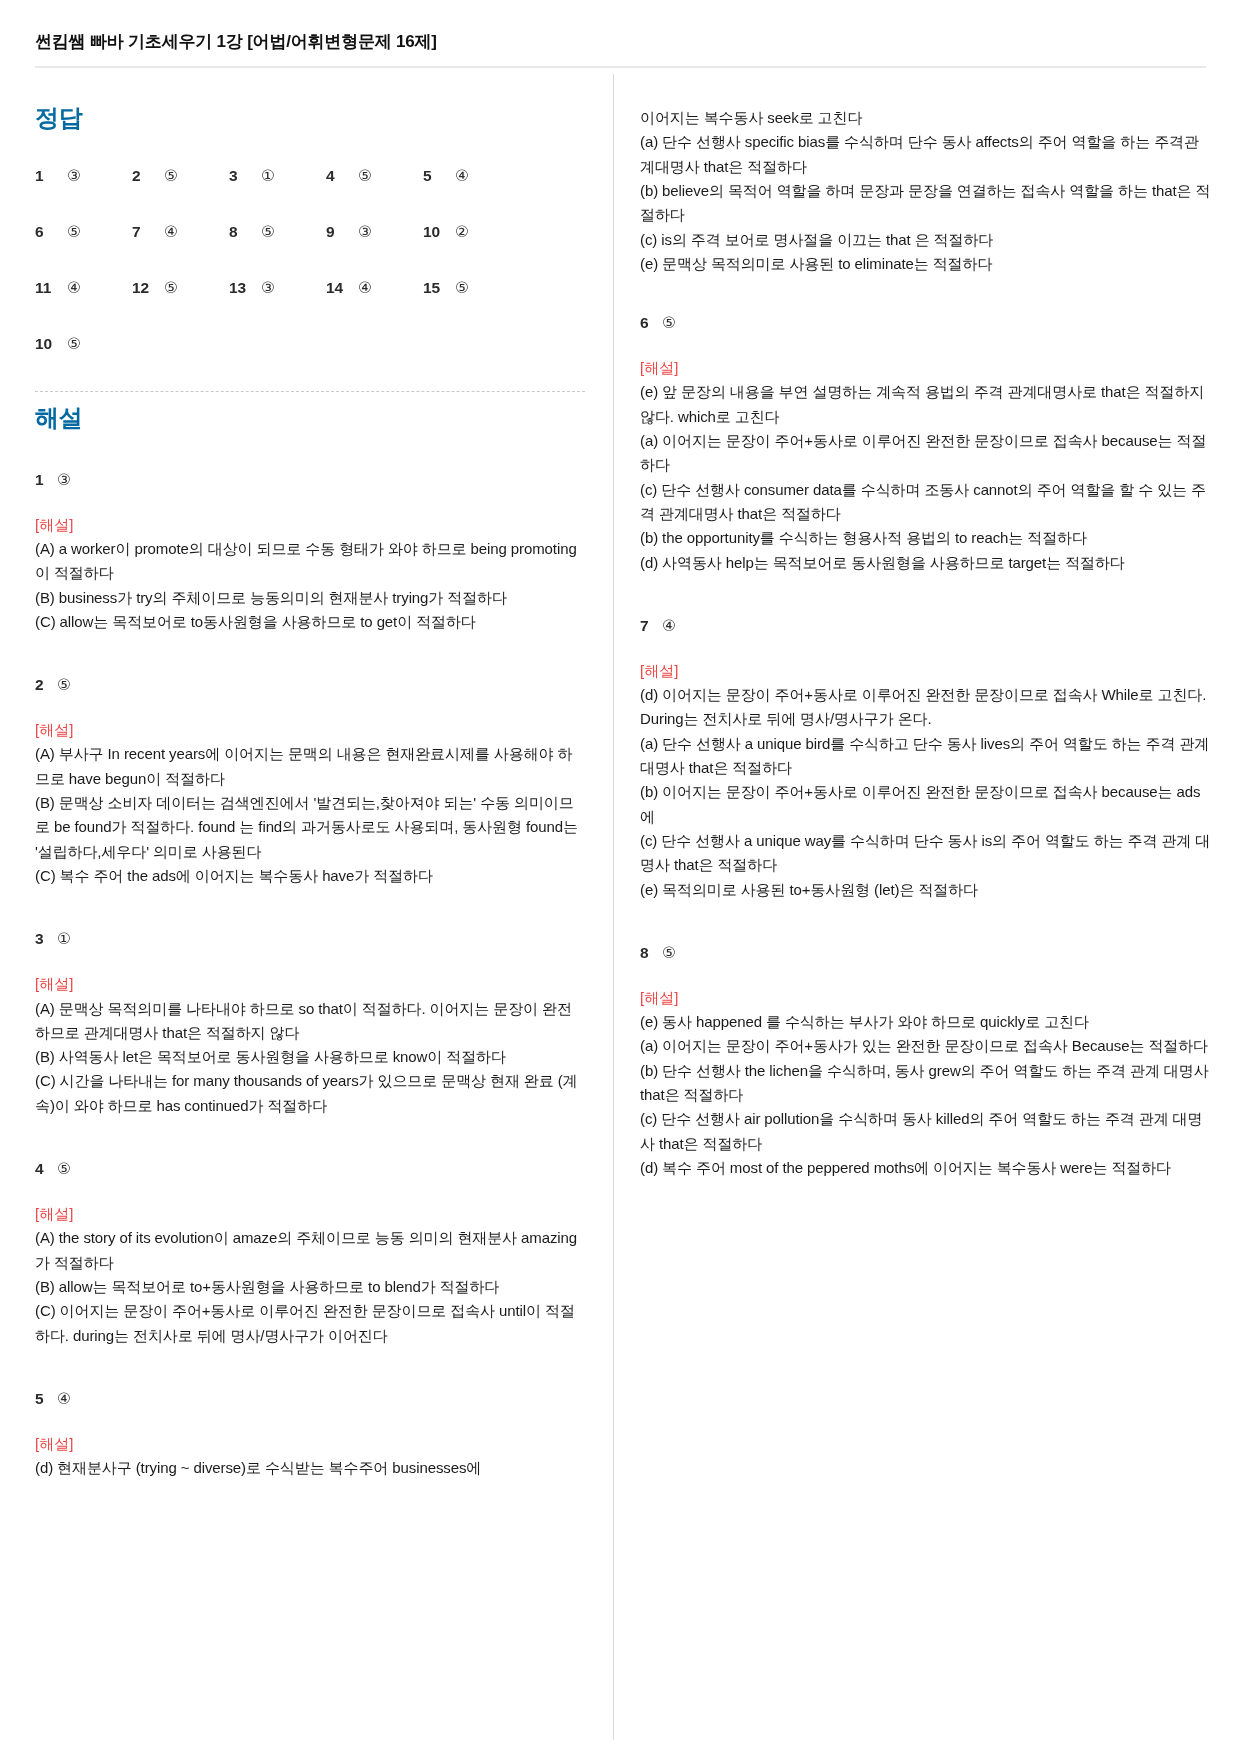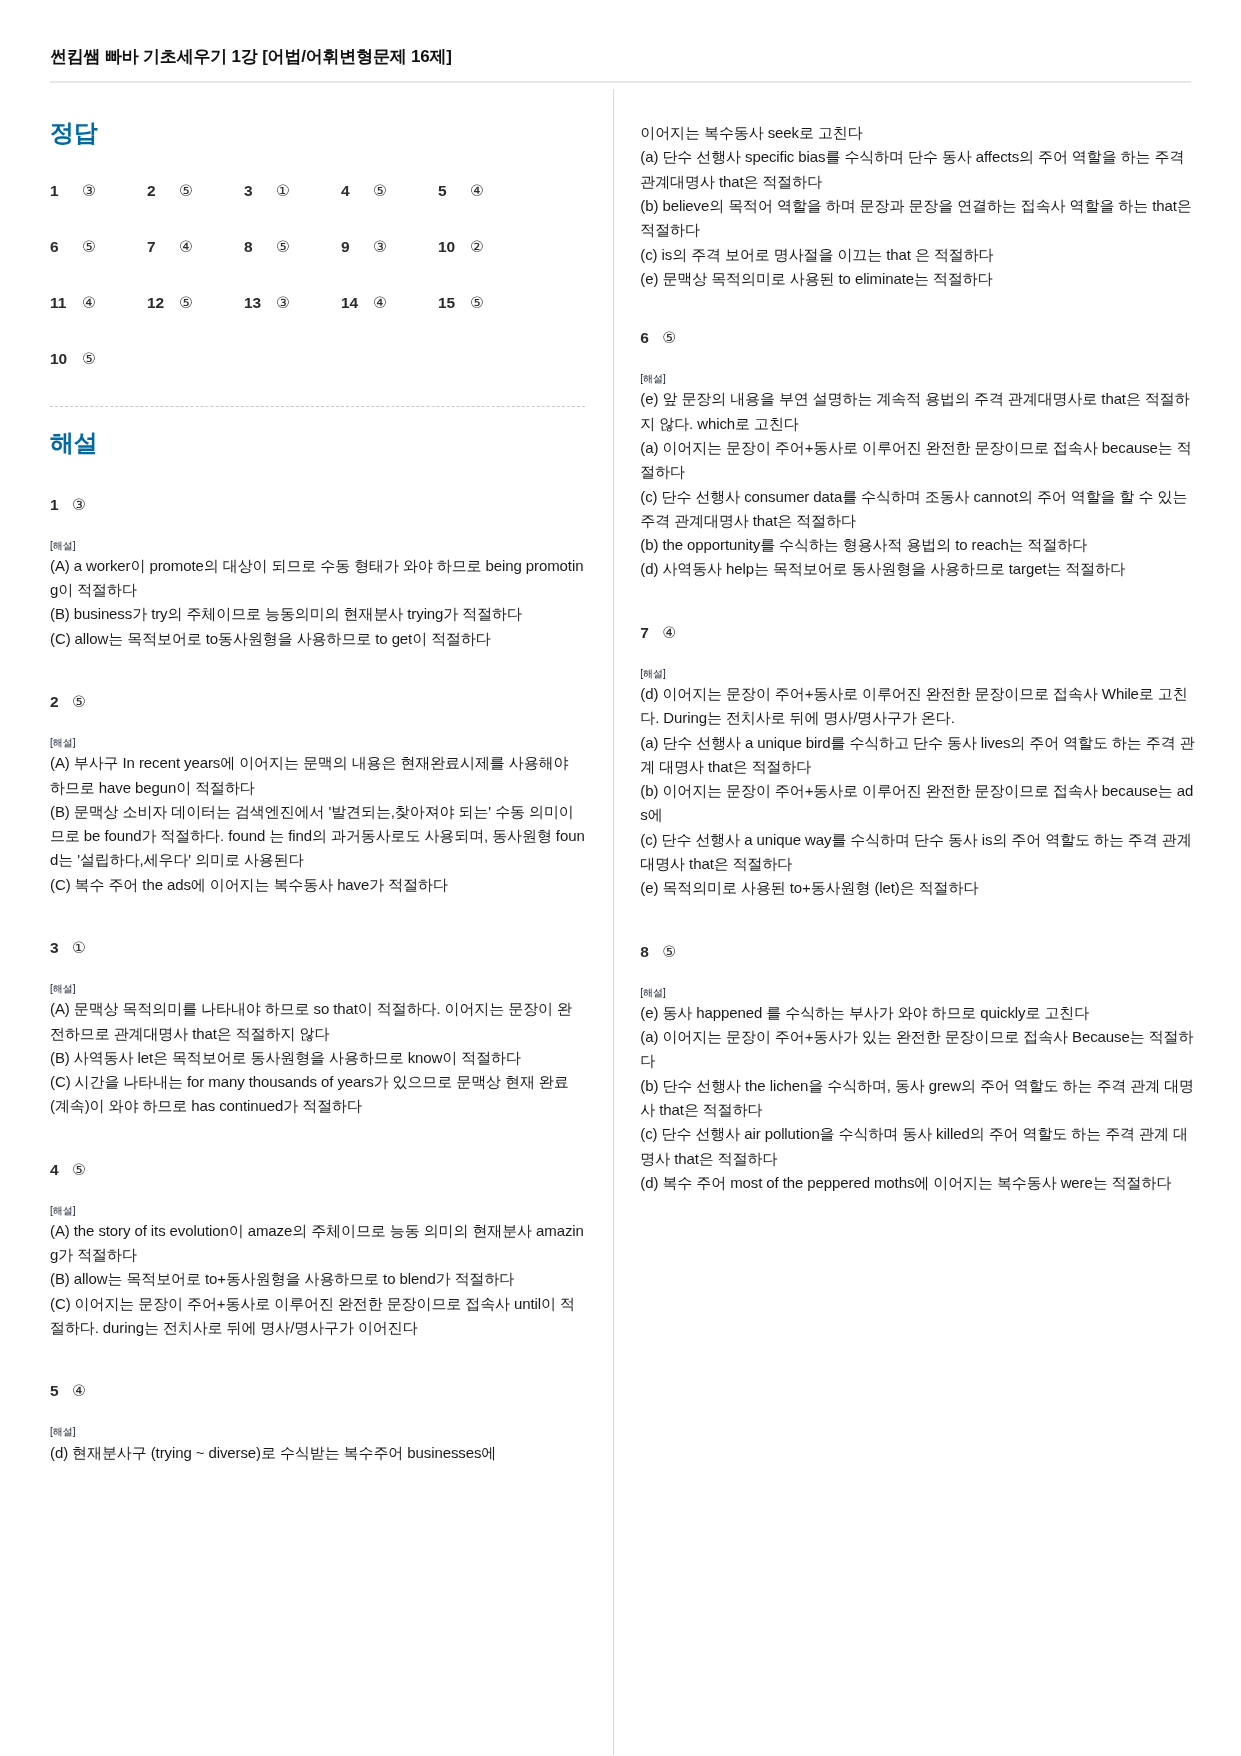--- a/index.html
+++ b/index.html
@@ -5,21 +5,21 @@
   * { box-sizing: border-box; }
   html, body { margin: 0; padding: 0; }
   body {
     width: 1241px;
     height: 1756px;
     background: #ffffff;
     font-family: "Liberation Sans", "DejaVu Sans", sans-serif;
     color: #1a1a1a;
     -webkit-font-smoothing: antialiased;
   }
-  .page { position: relative; width: 1241px; height: 1756px; padding: 16px; }
+  .page { position: relative; width: 1241px; height: 1756px; padding: 1px; }
 
   
   .header { padding: 30px 34px 0 34px; }
   .header-title {
     font-size: 17px;
     font-weight: bold;
     color: #111111;
     letter-spacing: -0.2px;
     line-height: 1.3;
     white-space: nowrap;
@@ -54,21 +54,21 @@
 
   
   .section-heading {
     font-size: 24px;
     font-weight: bold;
     color: #0369a1;
     letter-spacing: -0.3px;
     margin: 16px 0 0 0;
     line-height: 1.2;
   }
-  .section-heading.second { margin-top: 22px; }
+  .section-heading.second { margin-top: 12px; }
 
   
   .answer-grid {
     margin-top: 34px;
     width: 100%;
   }
   .answer-row {
     display: flex;
     margin-bottom: 38px;
   }
@@ -109,22 +109,22 @@
     margin-bottom: 24px;
     display: flex;
     align-items: baseline;
   }
   .expl-head-num { min-width: 22px; display: inline-block; }
   .expl-head-choice {
     font-weight: normal;
     font-family: "DejaVu Sans", sans-serif;
   }
   .expl-label {
-    font-size: 10px;
-    color: #0f172a;
+    font-size: 15px;
+    color: #ef4444;
     line-height: 1.62;
   }
   .expl-lines {
     font-size: 15px;
     line-height: 1.62;
     color: #1a1a1a;
     word-break: break-all;
     letter-spacing: -0.1px;
   }
   .expl-line { margin: 0; }

